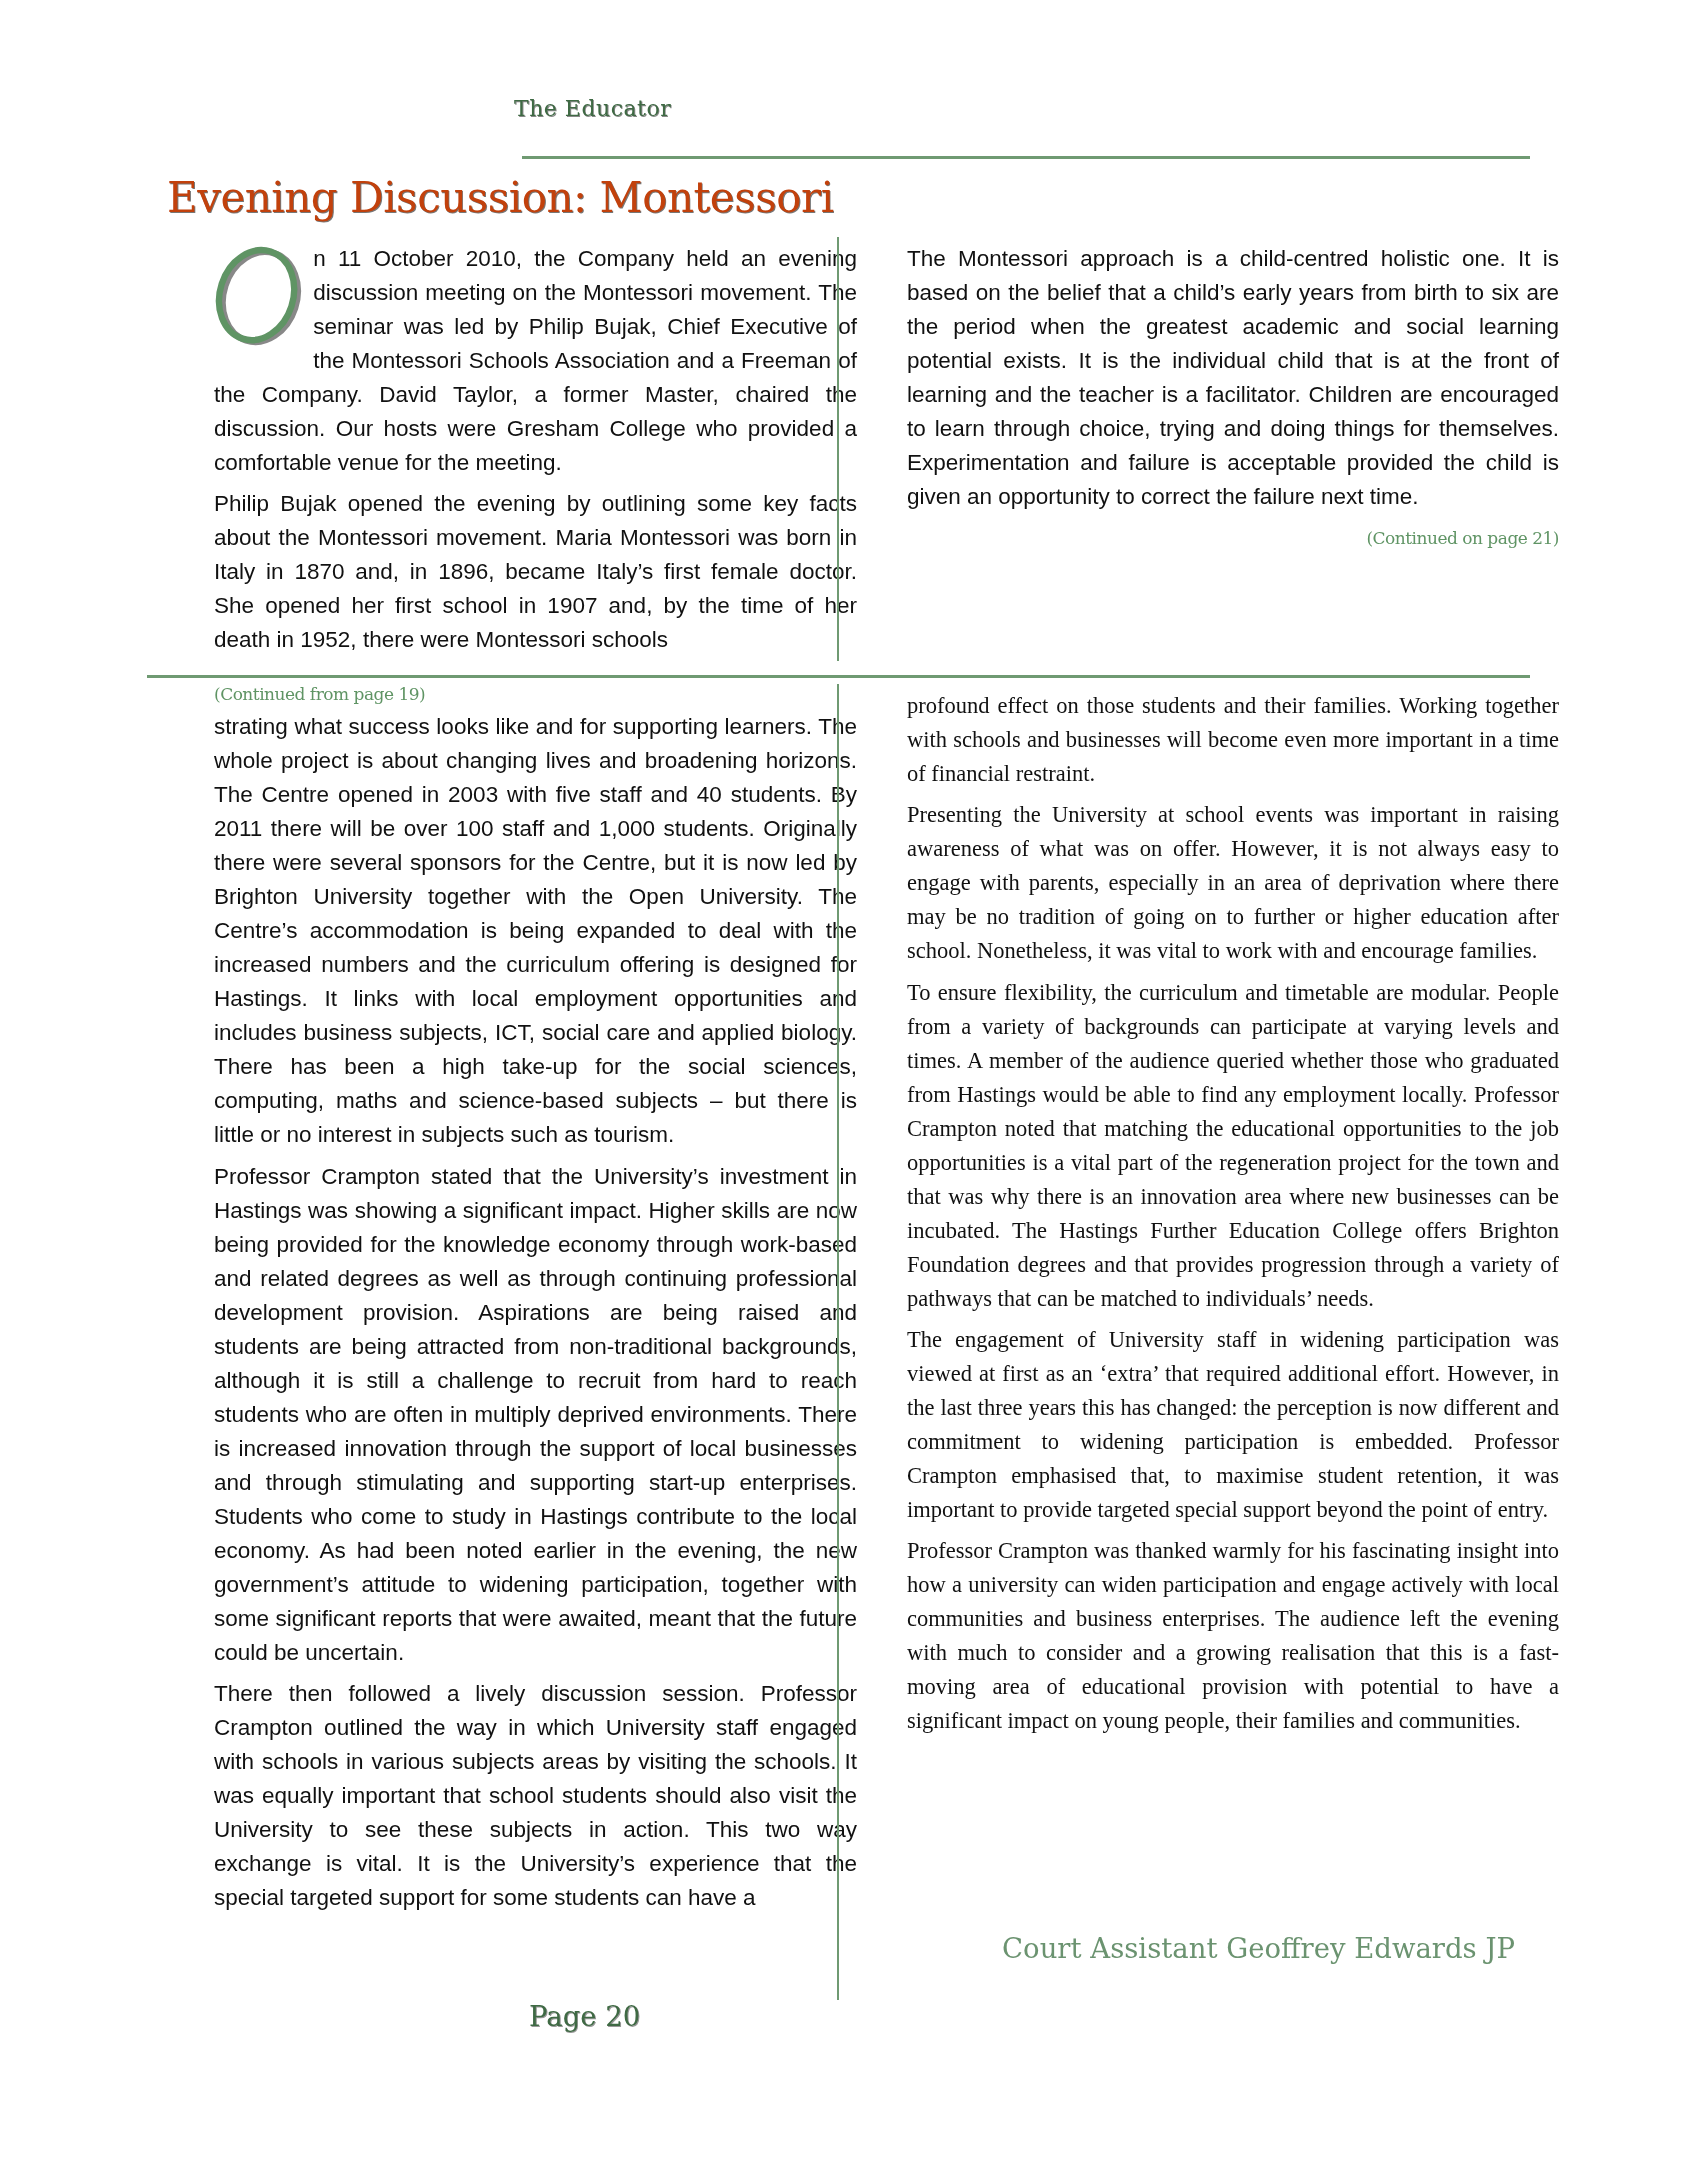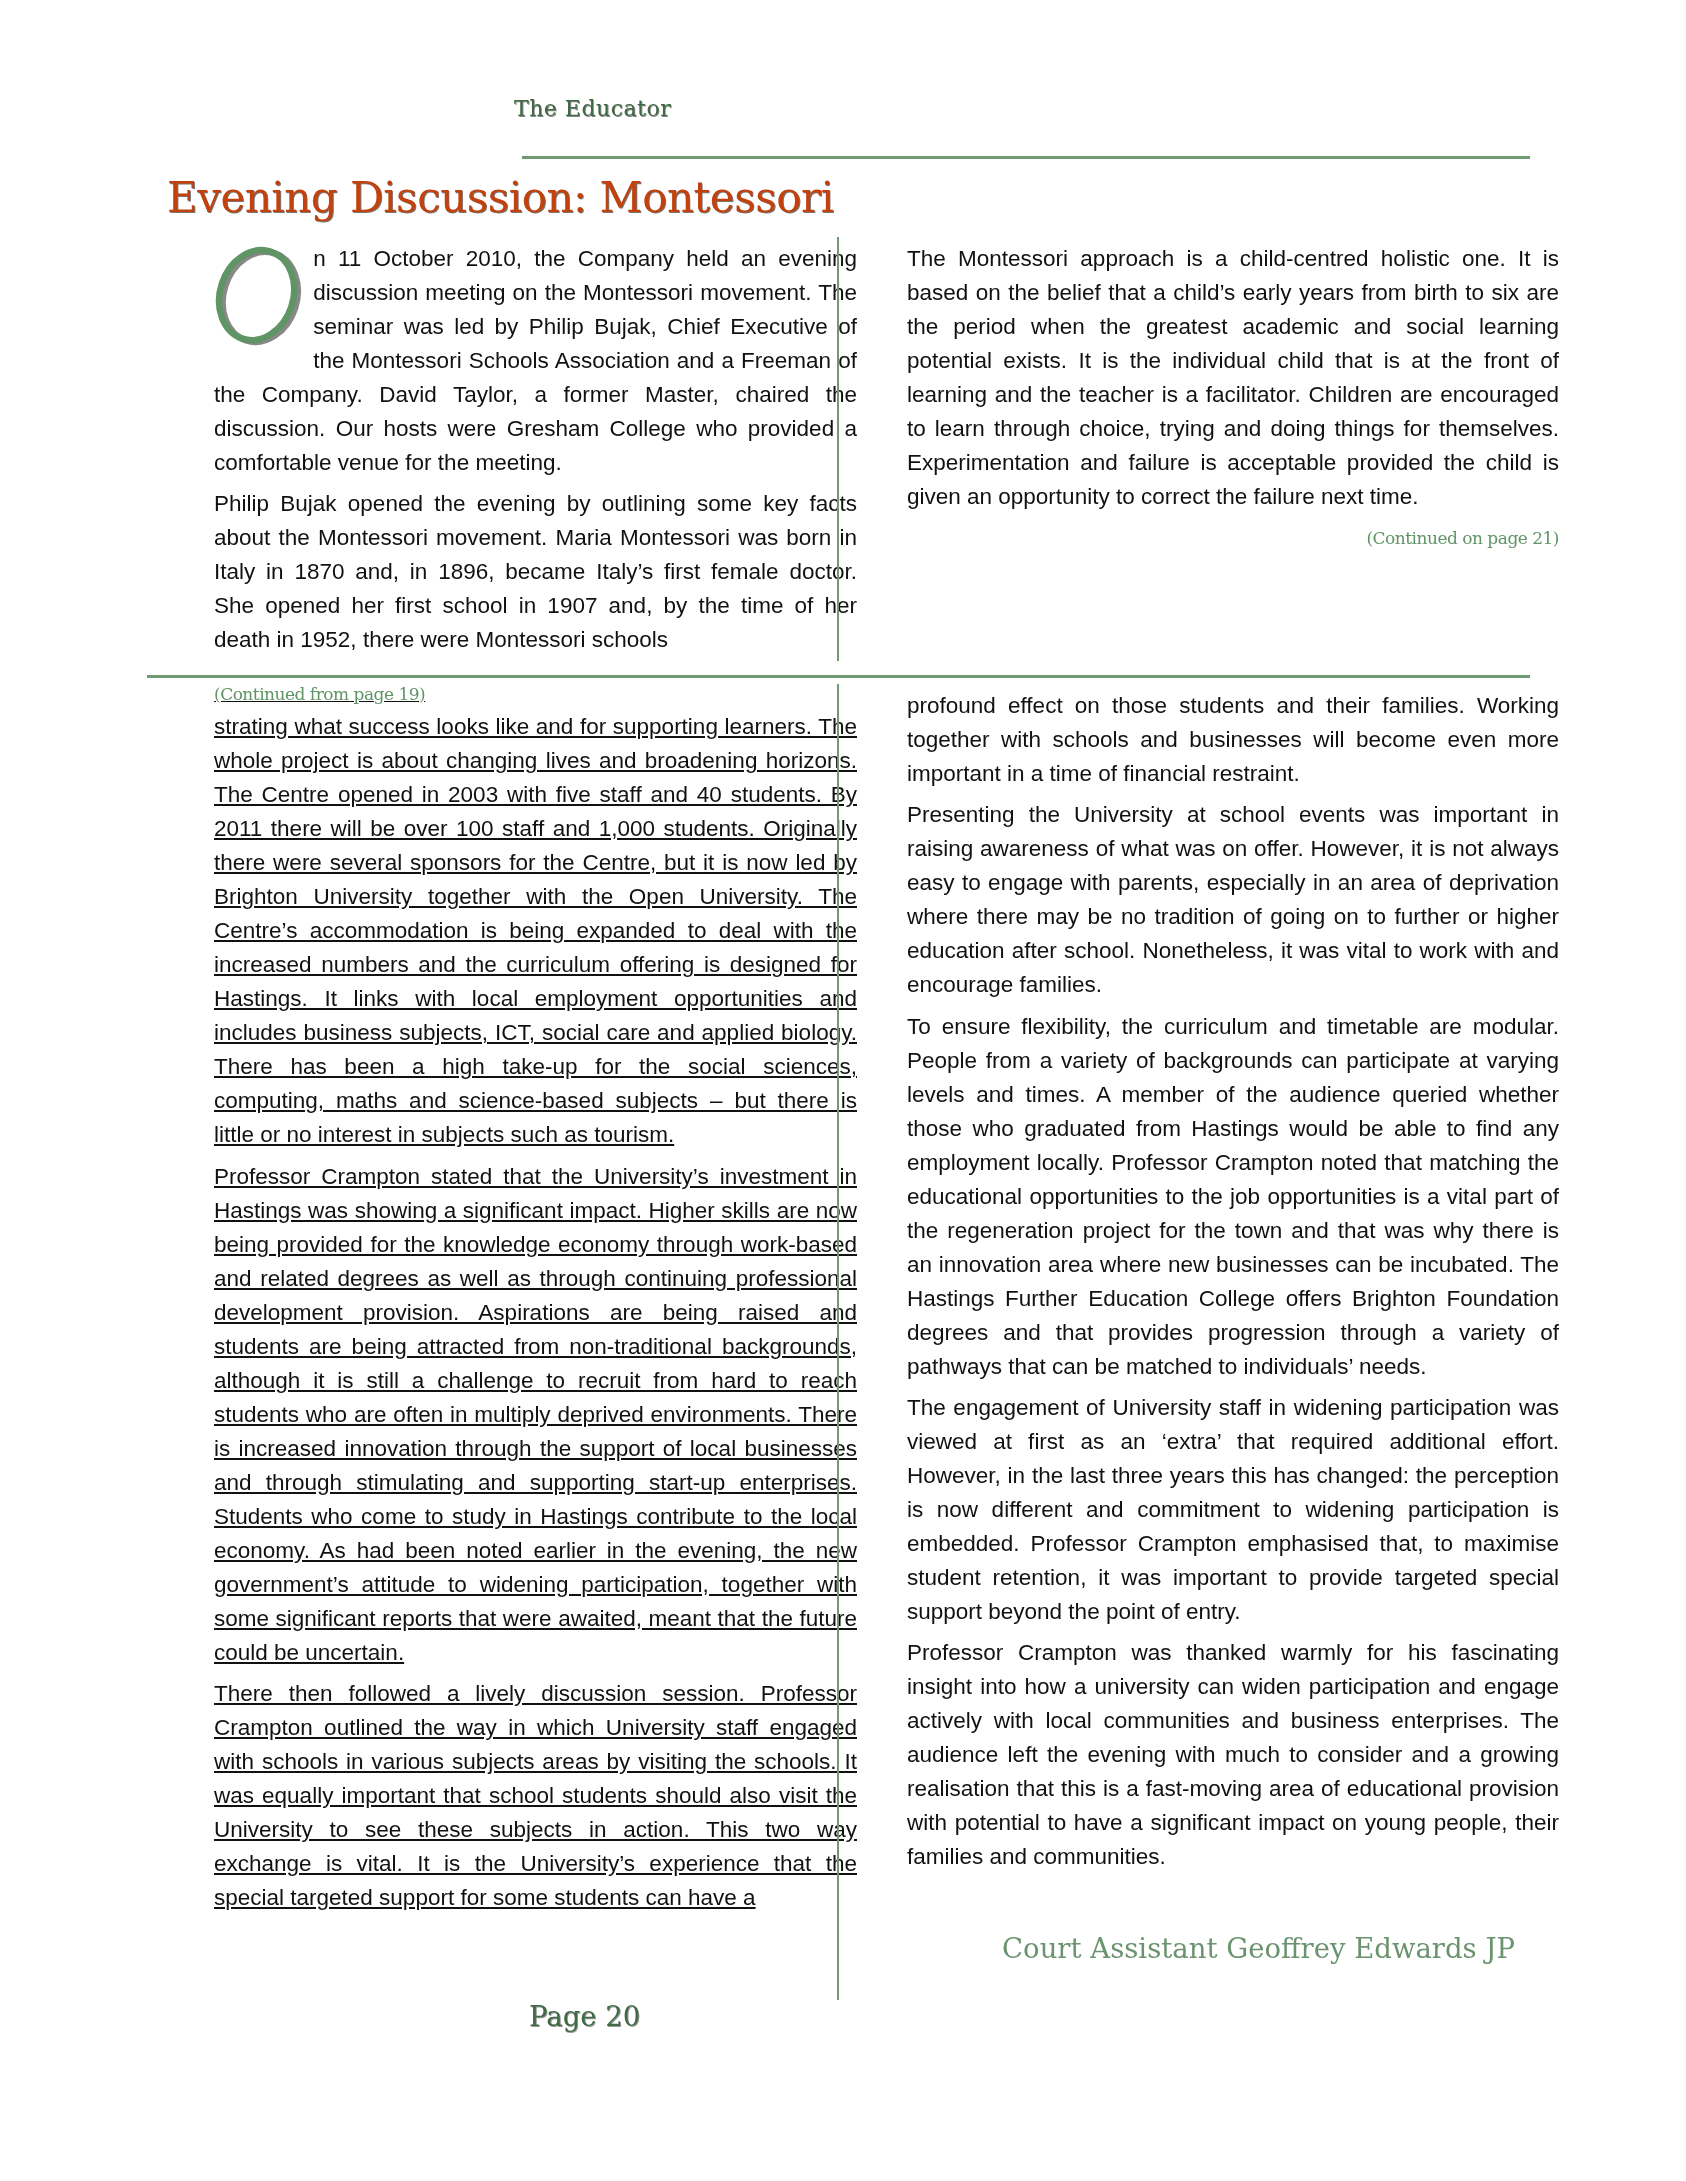--- a/index.html
+++ b/index.html
@@ -9,22 +9,22 @@
               font-family: "DejaVu Serif", serif; font-size: 22px; color: #3f6a44;
               text-shadow: 0.9px 0.9px 0 #888; letter-spacing: 0.5px; }
   .masthead-rule { position: absolute; left: 522px; top: 156px; width: 1008px; height: 2.8px; background: #6f9a72; }
   .title { position: absolute; left: 167px; top: 173px;
            font-family: "DejaVu Serif", serif; font-size: 42px; color: #c2410c;
            text-shadow: 0.9px 0.9px 0 #777; letter-spacing: -0.5px; }
   .col { position: absolute; font-size: 22.5px; line-height: 34px; text-align: justify; margin-left: 44px; }
   .col p { margin: 0 0 7.3px 0; hyphens: manual; }
   .c-tl { left: 170px; top: 242px; width: 643px; }
   .c-tr { left: 863px; top: 242px; width: 652px; }
-  .c-bl { left: 170px; top: 681px; width: 643px; text-decoration: underline; }
-  .c-br { left: 863px; top: 689px; width: 652px; }
+  .c-bl { left: 170px; top: 681px; width: 643px; }
+  .c-br { left: 863px; top: 689px; width: 652px; font-family: Liberation Serif, serif; }
   .dropcap { float: left; width: 101px; height: 108px; margin: 0 5.5px 0 -7.3px; position: relative; }
   .dropcap svg { position: absolute; left: 0; top: 0; }
   .vdiv { position: absolute; left: 837px; width: 1.8px; background: #6f9a72; }
   .vdiv.top { top: 237px; height: 424px; }
   .vdiv.bottom { top: 684px; height: 1316px; }
   .hrule { position: absolute; left: 147px; top: 675px; width: 1383px; height: 2.8px; background: #6f9a72; }
   .cont { font-family: "DejaVu Serif", serif; color: #5f9464; font-size: 17px; letter-spacing: -0.5px; }
   .cont-right { text-align: right; margin-top: 3.7px; }
   .cont-left { margin-bottom: 1.8px; line-height: 27.5px; }
   .byline { position: absolute; right: 171px; top: 1932px;

